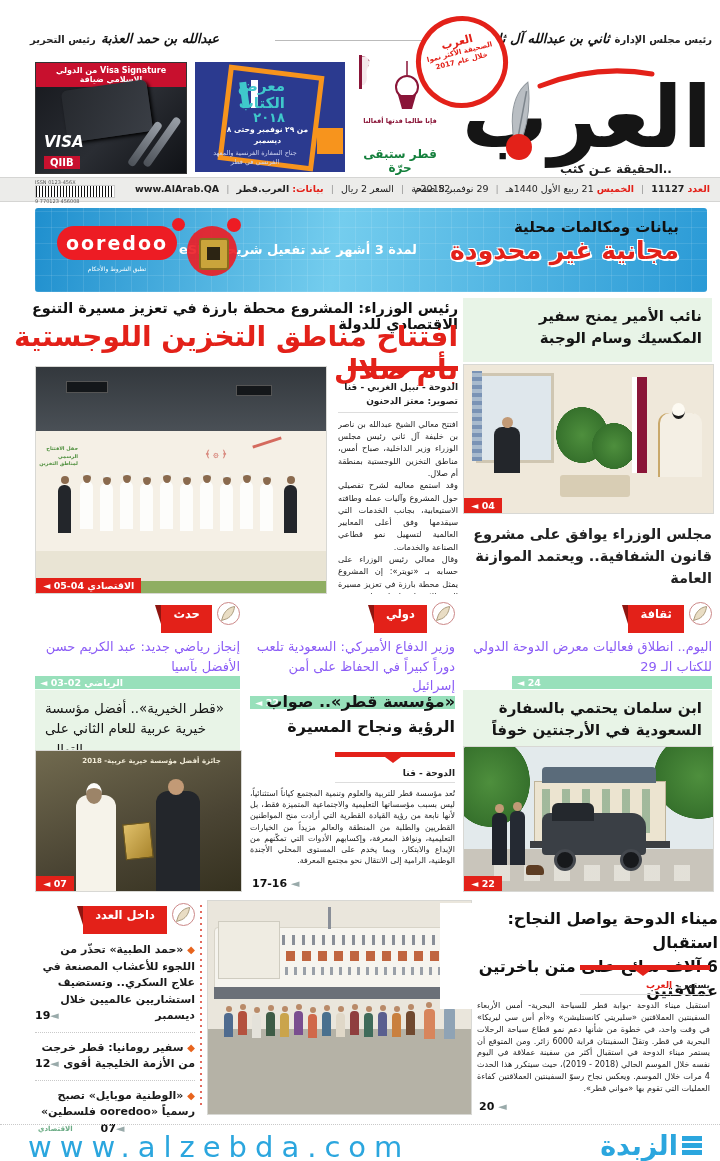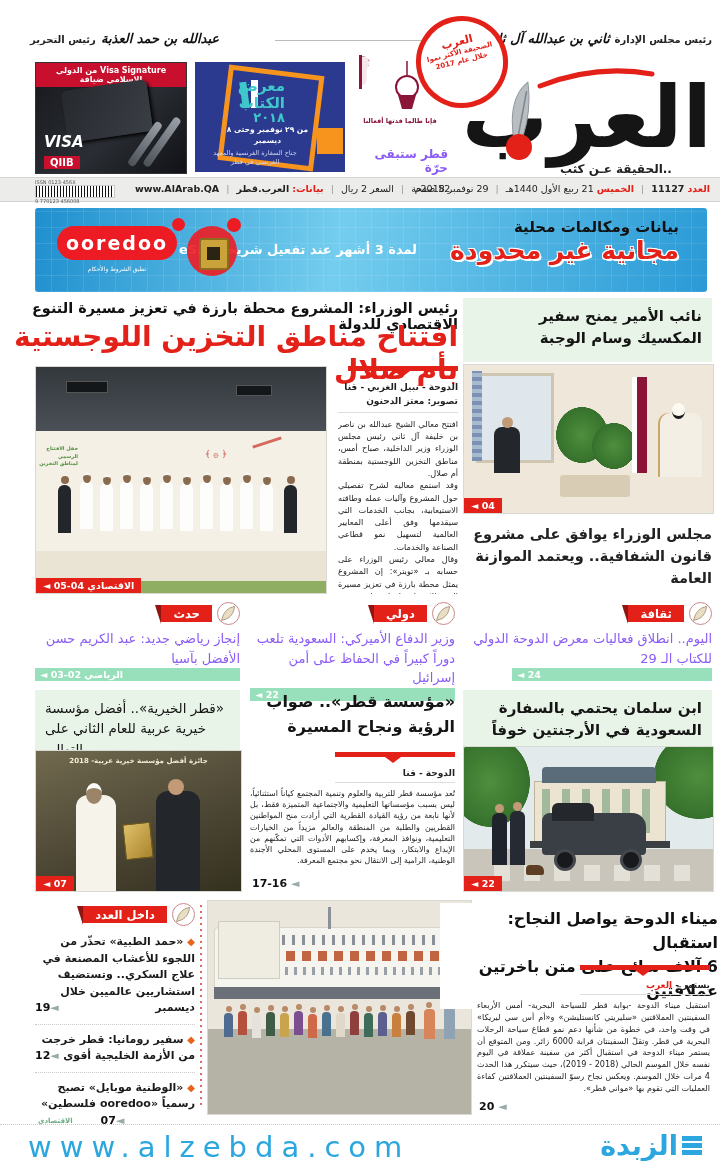--- a/index.html
+++ b/index.html
@@ -13,21 +13,21 @@
   
   .sig-label{font-size:10px;font-weight:bold;color:#222;}
   .sig-script{font-size:13px;font-weight:bold;font-style:italic;color:#111;}
   .hr-line{height:1px;background:#bbb;}
   .masthead-text{font-size:86px;font-weight:bold;color:#151515;line-height:1;letter-spacing:-2px;}
   .tagline{font-size:12px;font-weight:bold;color:#222;}
   .badge{width:82px;height:82px;border-radius:50%;background:#fff;border:5px solid #e32119;box-shadow:0 0 0 2px #fff inset;transform:rotate(-14deg);text-align:center;color:#e32119;}
   .badge .bd1{font-size:11px;font-weight:bold;margin-top:14px;}
   .badge .bd2{font-size:7px;font-weight:bold;line-height:1.25;}
   .flag-verse{font-size:6.5px;color:#8a1538;font-weight:bold;text-align:center;line-height:1.3;}
-  .flag-slogan{font-size:12px;color:#8b5cf6;font-weight:bold;text-align:right;}
+  .flag-slogan{font-size:12px;color:#15803d;font-weight:bold;text-align:center;}
 
   
   .ad-qiib{background:linear-gradient(135deg,#16181d 0%,#2a2d33 55%,#101216 100%);border:1px solid #333;}
   .qiib-banner{background:#c8102e;color:#fff;font-size:8px;font-weight:bold;text-align:center;padding:3px 2px;}
   .visa-card{background:linear-gradient(120deg,#26292e,#3a3e45);border-radius:6px;transform:rotate(-8deg);box-shadow:2px 2px 4px #000;}
   .pen{background:linear-gradient(180deg,#9aa0a8,#4c5158);border-radius:4px;transform:rotate(35deg);}
   .ad-book{background:#2b3a8f;}
   .book-frame{border:5px solid #f7941d;transform:rotate(7deg);}
   .book-title{color:#3fc8cb;font-weight:bold;font-size:15px;line-height:1.1;text-align:right;}
   .book-year{color:#3fc8cb;font-weight:bold;font-size:13px;letter-spacing:2px;}
@@ -57,21 +57,21 @@
 
   
   .kicker{font-size:14.5px;font-weight:bold;color:#111;}
   .lead-headline{font-size:28px;font-weight:bold;color:#e32119;}
   .greenbox{background:#e8f4e7;padding:8px 10px;}
   .h2g{font-size:15px;font-weight:bold;color:#151515;line-height:1.45;}
   .h2d{font-size:14.5px;font-weight:bold;color:#222;line-height:1.5;}
   .mint{background:#98e0bb;height:13px;position:relative;}
   .mint span{position:absolute;left:5px;top:0;color:#fff;font-weight:bold;font-size:9.5px;line-height:13px;}
   .redtag{position:absolute;left:0;bottom:0;background:#e32119;color:#fff;font-size:9.5px;font-weight:bold;padding:2px 7px;}
-  .ribbon{background:#e32119;color:#fff;font-weight:bold;font-size:11.5px;padding:2px 12px 1px;position:relative;display:inline-block;}
+  .ribbon{background:#e32119;color:#fff;font-weight:bold;font-size:11.5px;padding:2px 12px 12px;position:relative;display:inline-block;}
   .ribbon::after{content:"";position:absolute;left:-6px;top:0;border-top:19px solid #8f1510;border-left:6px solid transparent;}
   .pencircle{width:21px;height:21px;border-radius:50%;background:#fff;border:1px solid #c88;display:inline-block;vertical-align:middle;}
   .rdiv{height:5px;background:#e32119;position:relative;}
   .rdiv::after{content:"";position:absolute;top:5px;left:42%;border-top:6px solid #e32119;border-left:8px solid transparent;border-right:8px solid transparent;}
   .byline{font-size:9px;font-weight:bold;color:#222;line-height:1.6;}
   .body{font-size:8.2px;color:#1c1c1c;line-height:1.5;text-align:justify;white-space:pre-line;}
   .pageref{font-size:11px;font-weight:bold;color:#111;}
   .pageref .ar{color:#9aa;}
   .bh{font-size:13px;font-weight:normal;color:#8b5cf6;line-height:1.5;}
   .photo{border:1px solid #d8d8d4;}
@@ -323,21 +323,21 @@
     <div class="abs mint" style="left:0;bottom:0;width:205px;">
       <span>الرياضي 02-03 ◄</span>
     </div>
   </div>
 
   <div class="abs greenbox" style="left:35px;top:690px;width:185px;height:44px;">
     <div style="font-size:13.5px;font-weight:normal;color:#151515;line-height:1.5;text-align:left;">«قطر الخيرية».. أفضل مؤسسة خيرية عربية للعام الثاني على التوالي</div>
   </div>
   <div class="abs photo clip" style="left:35px;top:750px;width:205px;height:140px;">
     <div class="abs" style="left:0;top:0;width:205px;height:140px;background:linear-gradient(160deg,#716a4f,#4a4433 60%,#35311f);"></div>
-    <div class="abs" style="left:0;top:6px;width:205px;color:#f2ecd8;font-size:7px;font-weight:bold;text-align:center;">جائزة أفضل مؤسسة خيرية عربية- 2018</div>
+    <div class="abs" style="left:0;top:6px;width:205px;color:#f2ecd8;font-size:7px;font-weight:bold;text-align:center;padding-left:13px;">جائزة أفضل مؤسسة خيرية عربية- 2018</div>
     <div class="abs" style="left:40px;top:44px;width:40px;height:96px;background:#f6f3ea;border-radius:12px 12px 0 0;"></div>
     <div class="abs" style="left:50px;top:32px;width:16px;height:16px;border-radius:50%;background:#9c8468;border-top:5px solid #fdfdfb;"></div>
     <div class="abs" style="left:120px;top:40px;width:44px;height:100px;background:#23262b;border-radius:12px 12px 0 0;"></div>
     <div class="abs" style="left:132px;top:28px;width:16px;height:16px;border-radius:50%;background:#c29a76;"></div>
     <div class="abs" style="left:88px;top:72px;width:26px;height:34px;background:linear-gradient(135deg,#e0c06a,#a8842c);border:1px solid #70591c;transform:rotate(-6deg);"></div>
     <div class="redtag">07 ◄</div>
   </div>
 
   <div class="abs clip" style="left:250px;top:690px;width:205px;height:200px;">
     <div style="font-size:16px;font-weight:bold;color:#151515;line-height:1.55;" class="rt">«مؤسسة قطر».. صواب الرؤية ونجاح المسيرة</div>

